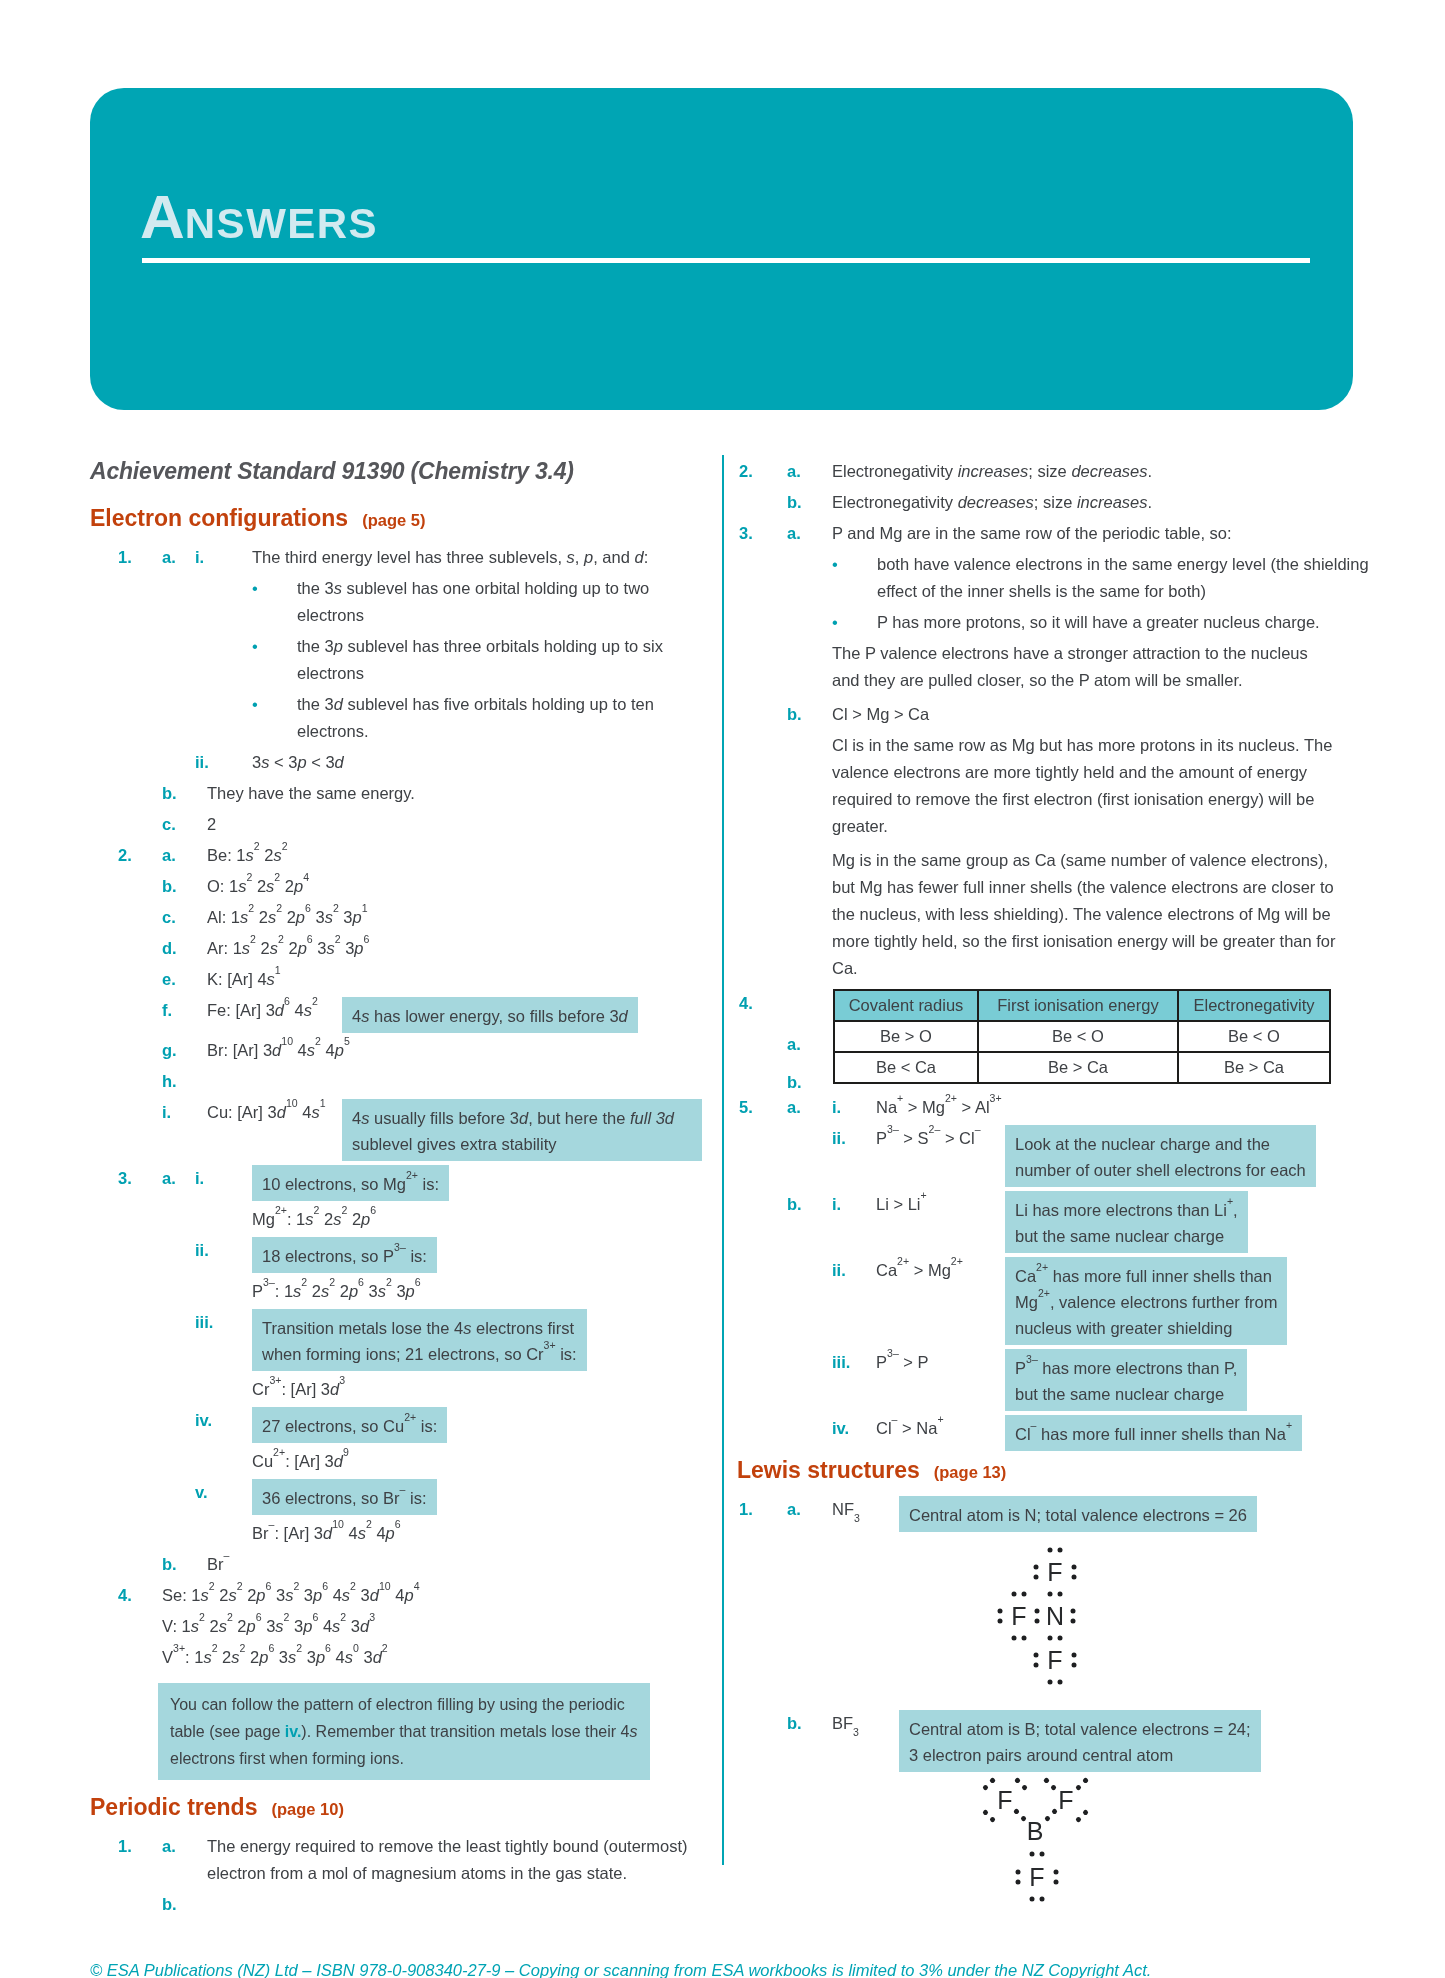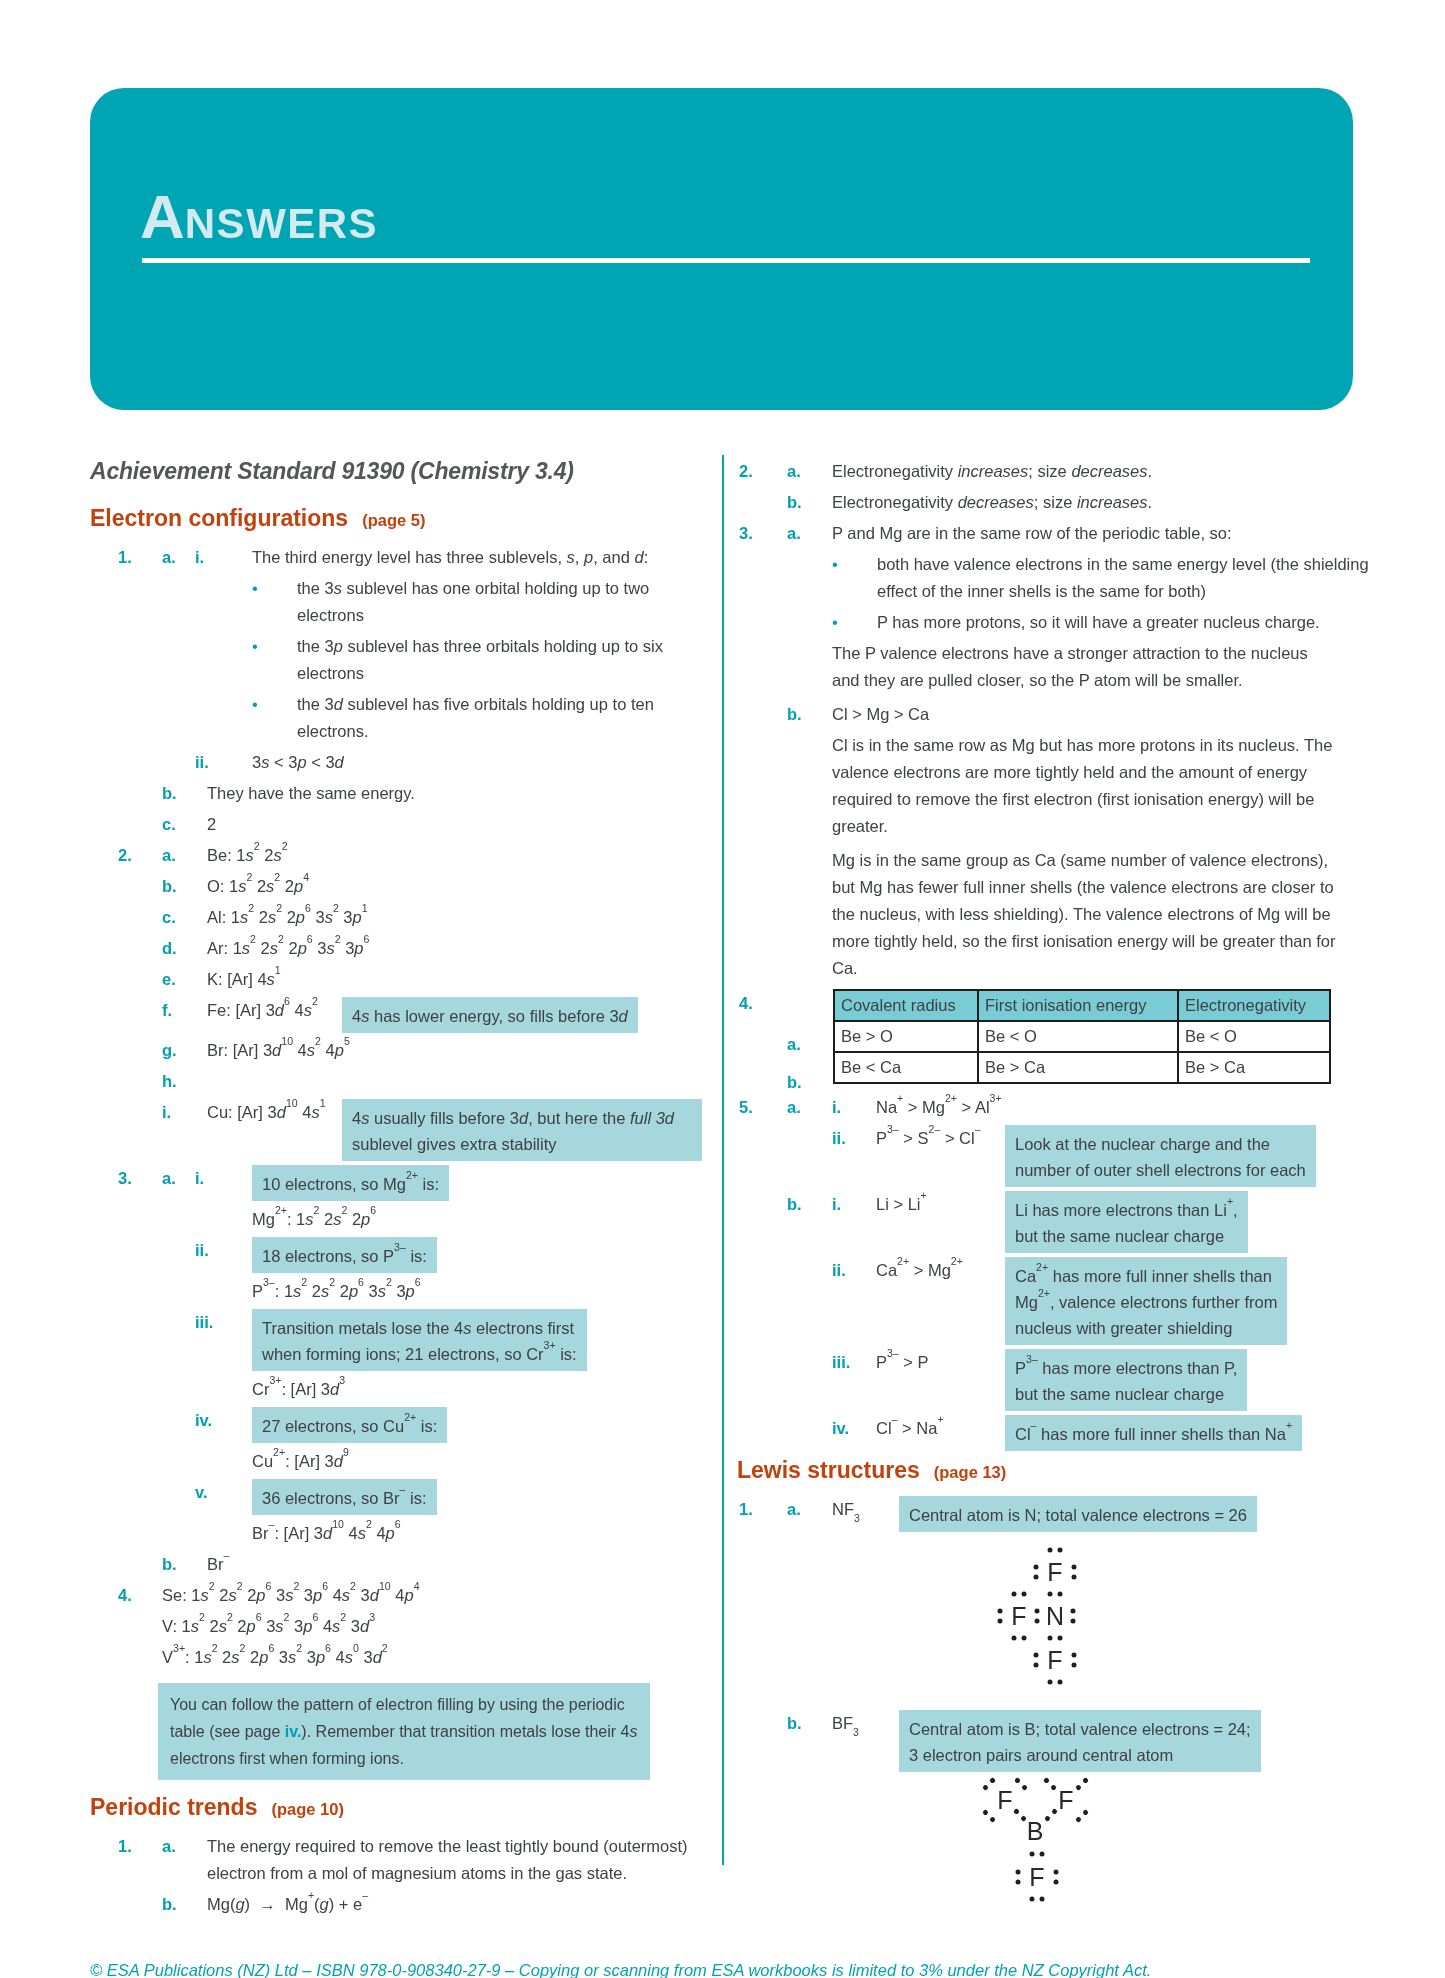--- a/index.html
+++ b/index.html
@@ -44,21 +44,21 @@
   .noterow{margin:12px 0 14px 68px;}
   .bx.note{padding:8px 12px;line-height:27px;font-size:16px;}
   .tl{color:#00a0b1;font-weight:bold;font-style:normal;}
   .ind2{margin:0 0 7px 95px;width:507px;line-height:27px;}
   
   .tblblk{position:relative;padding-left:96px;margin:4px 0 10px 0;}
   .tm4{position:absolute;left:2px;top:5px;}
   .tla{position:absolute;left:50px;top:46px;}
   .tlb{position:absolute;left:50px;top:84px;}
   table.ans{border-collapse:collapse;font-size:16.5px;}
-  table.ans th,table.ans td{border:2px solid #1d1d1b;text-align:left;padding:5px 6px;}
+  table.ans th,table.ans td{border:2px solid #1d1d1b;text-align:center;padding:5px 6px;}
   table.ans th{background:#79ccd5;font-weight:normal;}
   .cw1{width:130px;} .cw2{width:186px;} .cw3{width:138px;}
   
   .lewis{position:relative;}
   .nf3{width:160px;height:160px;margin:6px 0 12px 230px;}
   .bf3{width:200px;height:133px;margin:6px 0 8px 223px;}
   .atom{position:absolute;transform:translate(-50%,-50%);font-size:25px;color:#27292b;}
   .pr{position:absolute;width:15px;height:5px;display:flex;justify-content:space-between;
       transform:translate(-50%,-50%);}
   .pr::before,.pr::after{content:"";width:5px;height:5px;border-radius:50%;background:#1e1f21;}
@@ -270,21 +270,20 @@
     </div>
 
     <div class="row lc2">
       <span class="mk">1.</span>
       <span class="mk">a.</span>
       <div class="tx">The energy required to remove the least tightly bound (outermost) electron from a mol of magnesium atoms in the gas state.</div>
     </div>
     <div class="row lc2">
       <span></span>
       <span class="mk">b.</span>
-      <div class="tx">Mg(<i>g</i>) &nbsp;→&nbsp; Mg<sup>+</sup>(<i>g</i>) + e<sup>–</sup></div>
     </div>
   </div>
 
   <div class="col-r">
 
     <div class="row rc2">
       <span class="mk">2.</span>
       <span class="mk">a.</span>
       <div class="tx">Electronegativity <i>increases</i>; size <i>decreases</i>.</div>
     </div>

